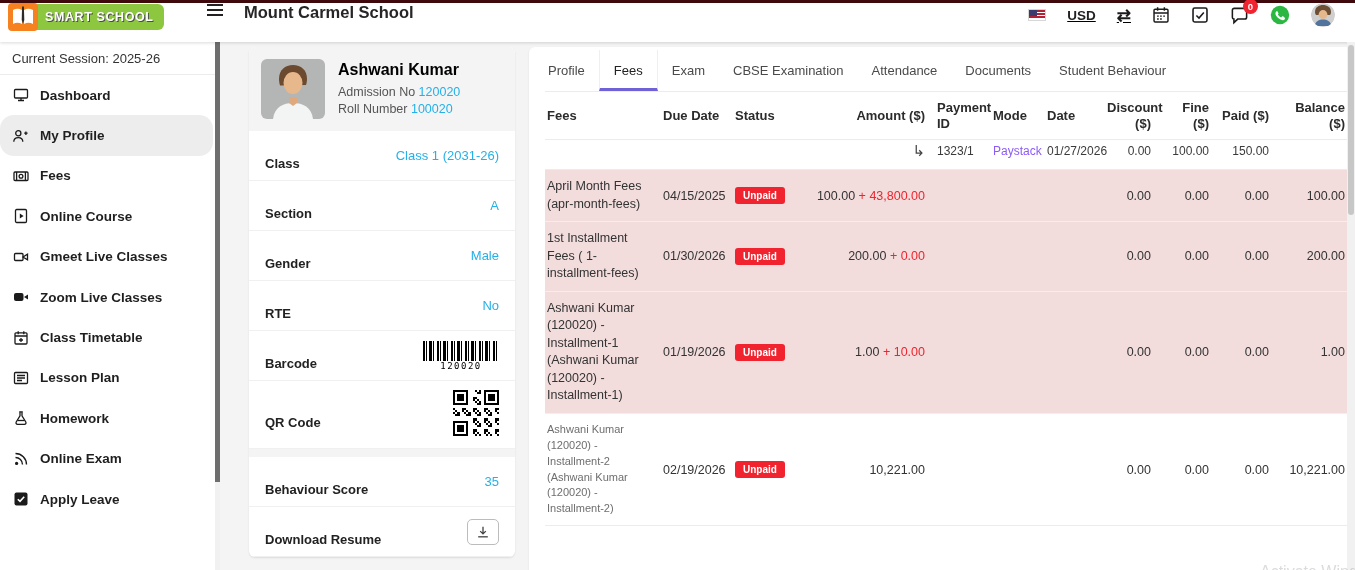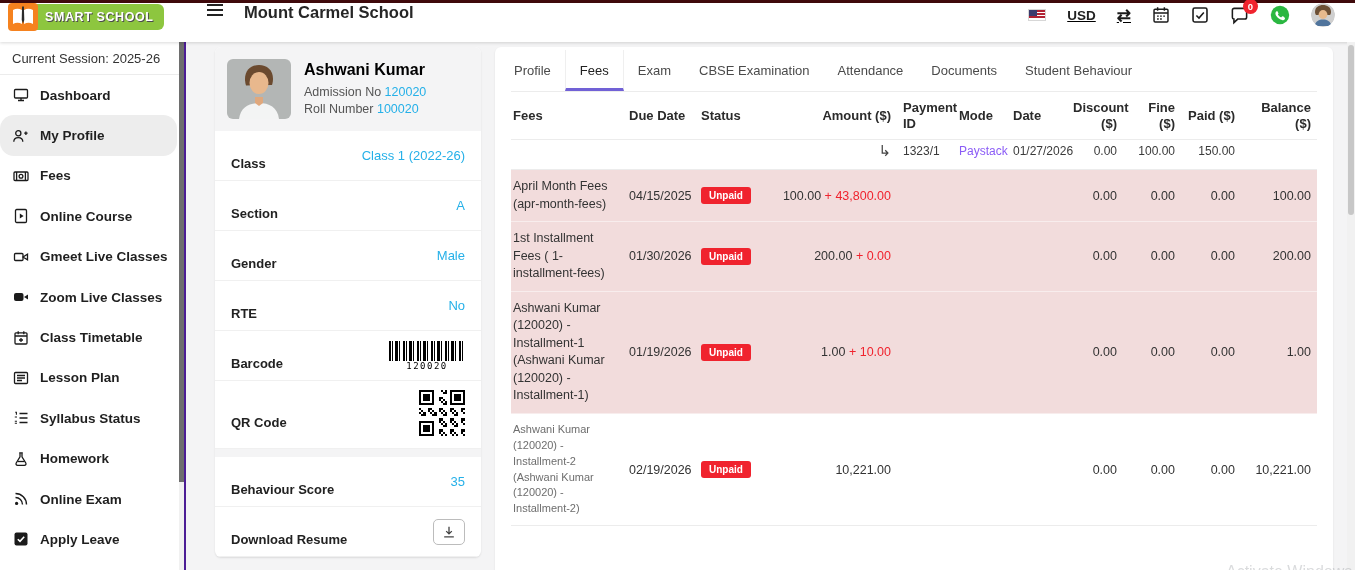--- a/index.html
+++ b/index.html
@@ -26,21 +26,21 @@
   .currency { font-size:13.5px; font-weight:bold; color:#222; }
   .exchange { font-size:17px; font-weight:bold; color:#1b1b1b; line-height:1; cursor:pointer; }
   .top-icon { display:flex; cursor:pointer; position:relative; }
   .chat-badge { position:absolute; top:-7px; right:-9px; min-width:15px; height:15px; background:#f0232e;
                 color:#fff; border-radius:50%; font-size:9.5px; font-weight:bold;
                 display:flex; align-items:center; justify-content:center; }
   .avatar { width:24px; height:24px; border-radius:50%; overflow:hidden; cursor:pointer; }
 
   
   .layout { display:flex; height:528px; }
-  .sidebar { width:186px; background:#fff; position:relative; border-right:3px solid #4c1d95; flex:none; }
+  .sidebar { width:220px; background:#fff; position:relative; border-right:1px solid #4c1d95; flex:none; }
   .session { height:33px; display:flex; align-items:center; padding-left:12px;
              font-size:13px; color:#333; border-bottom:1px solid #ececec; }
   .side-item { display:flex; align-items:center; gap:11px; height:40.4px; padding-left:12px;
                font-size:13.5px; font-weight:bold; color:#1f1f1f; cursor:pointer; }
   .side-item.active { background:#ededed; border-radius:14px; margin-right:6px; }
   .s-icon { width:17px; display:flex; justify-content:center; }
   .side-scroll { position:absolute; right:-1px; top:0; bottom:0; width:5px; background:#f1f1f1; }
   .side-scroll .thumb { position:absolute; top:0; left:0; width:5px; height:440px; background:#6e6e6e; }
 
   
@@ -258,31 +258,20 @@
                 <path d="M4 5.5h8M4 8h8M4 10.5h5"></path>
               </g>
             </svg>
           </span>
           <span>Lesson Plan</span>
         </div>
         <div class="side-item">
           <span class="s-icon">
             <svg width="16" height="16" viewBox="0 0 16 16">
               <g fill="none" stroke="#1b1b1b" stroke-width="1.3">
-                <path d="M6.5 3.5h8M6.5 8h8M6.5 12.5h8"></path>
-                <path d="M2.2 2.2h1.2v2.6M1.8 7h2.2M1.8 11.3h2.2M1.8 13.2h2.2" stroke-width="1.1"></path>
-              </g>
-            </svg>
-          </span>
-          <span>Syllabus Status</span>
-        </div>
-        <div class="side-item">
-          <span class="s-icon">
-            <svg width="16" height="16" viewBox="0 0 16 16">
-              <g fill="none" stroke="#1b1b1b" stroke-width="1.3">
                 <path d="M6.2 1.8h3.6M7 1.8v4L3.2 12a1.6 1.6 0 001.4 2.4h6.8a1.6 1.6 0 001.4-2.4L9 5.8v-4"></path>
                 <path d="M4.6 10.5h6.8"></path>
               </g>
             </svg>
           </span>
           <span>Homework</span>
         </div>
         <div class="side-item">
           <span class="s-icon">
             <svg width="16" height="16" viewBox="0 0 16 16">
@@ -330,21 +319,21 @@
           </div>
           <div class="p-line">
             <span>Roll Number</span>
             <span class="val">100020</span>
           </div>
         </div>
       </div>
       <div id="profile-fields">
           <div class="p-row">
             <span class="p-label">Class</span>
-            <span class="p-value">Class 1 (2022-26)</span>
+            <span class="p-value">Class 1 (2031-26)</span>
           </div>
           <div class="p-row">
             <span class="p-label">Section</span>
             <span class="p-value">A</span>
           </div>
           <div class="p-row">
             <span class="p-label">Gender</span>
             <span class="p-value">Male</span>
           </div>
           <div class="p-row">

